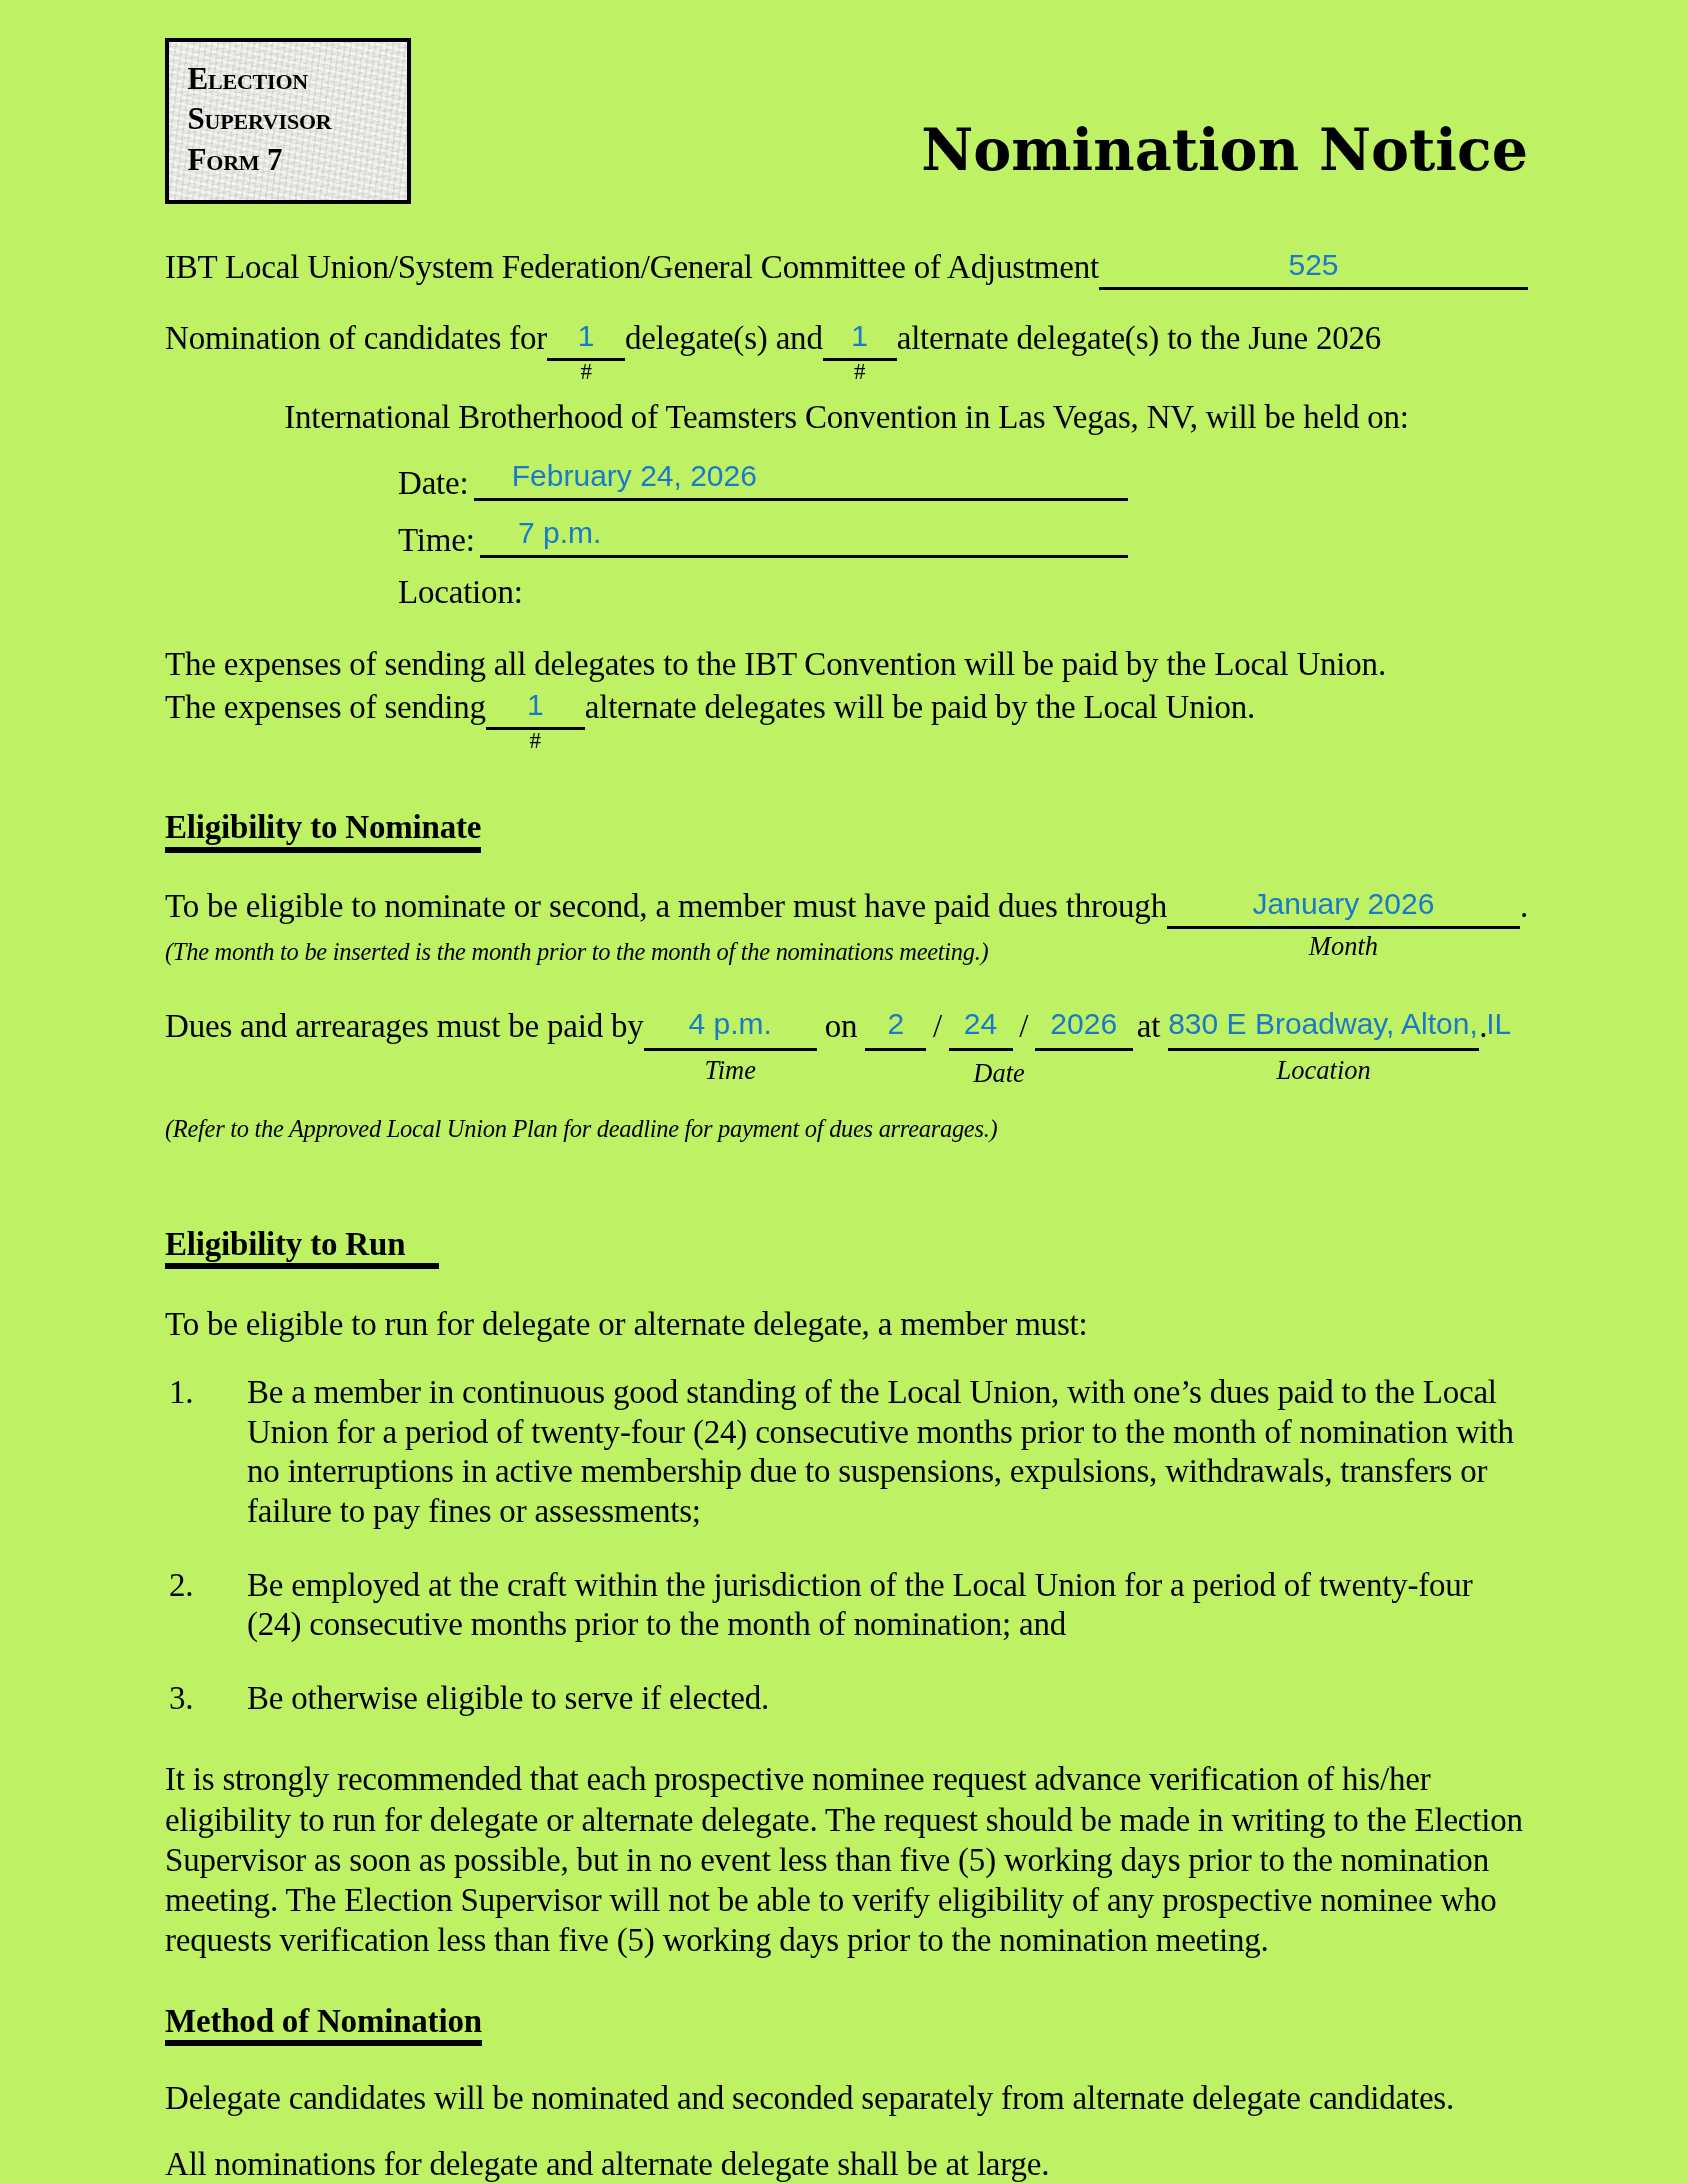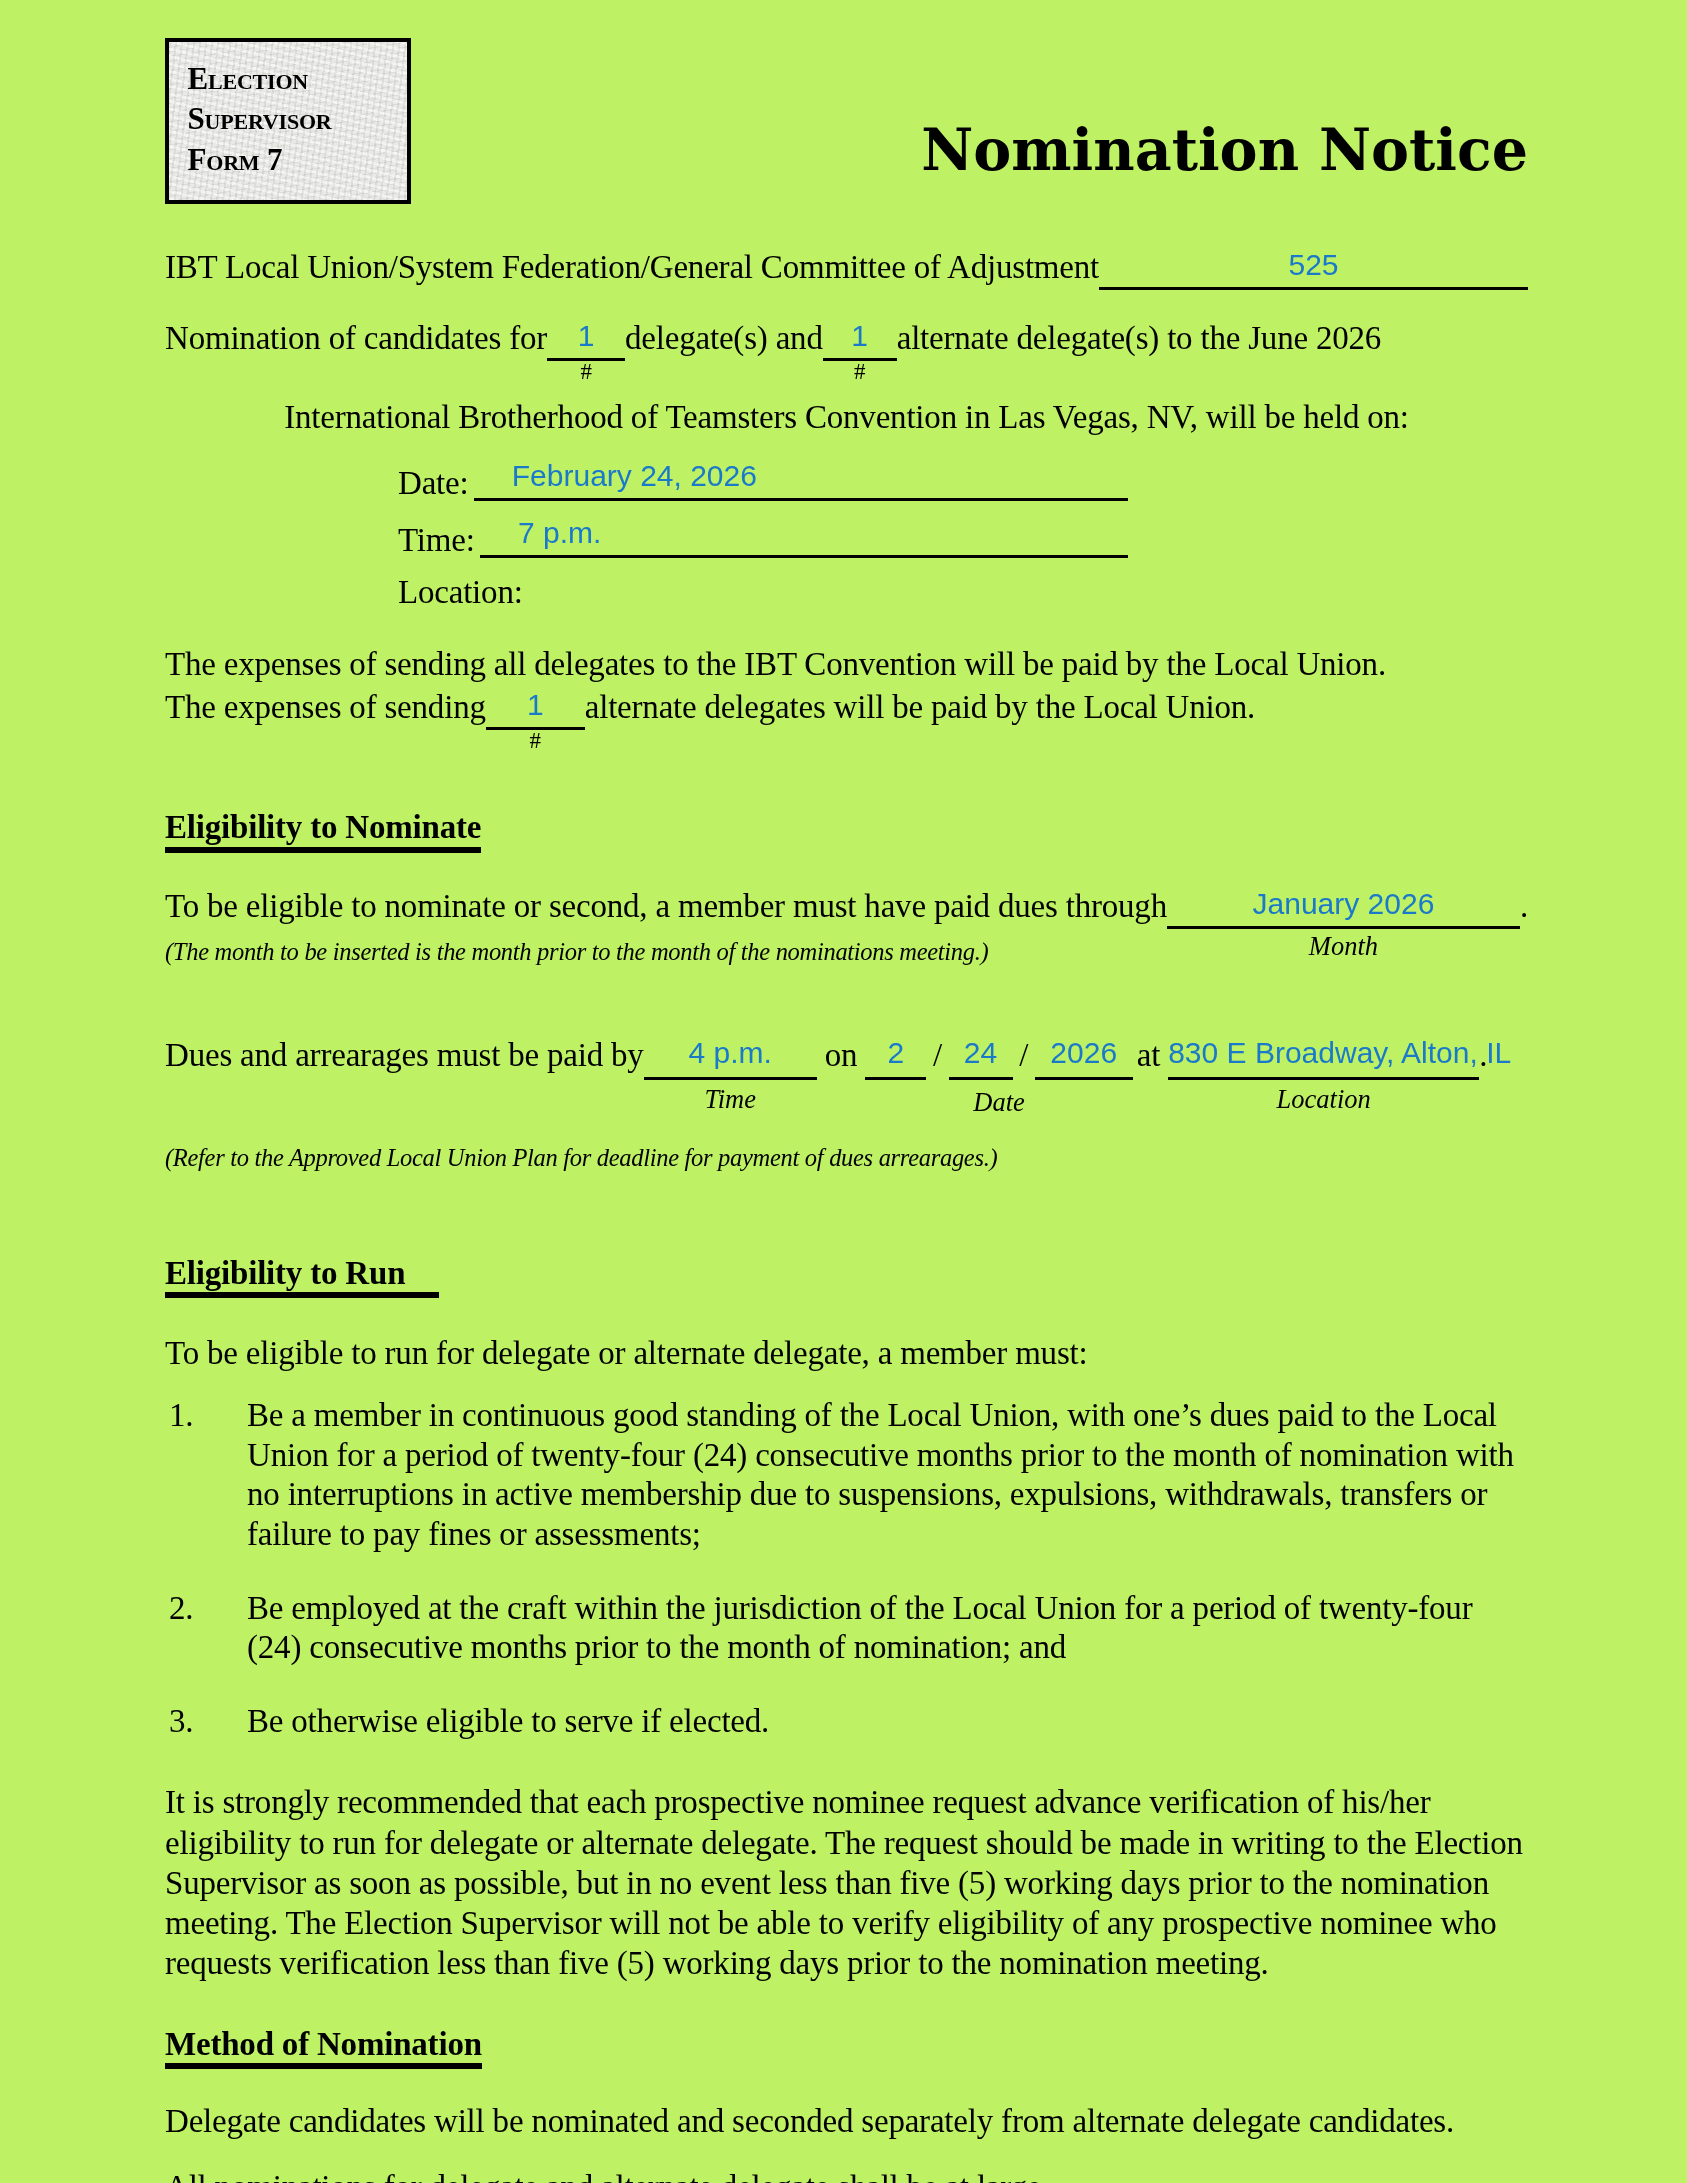--- a/index.html
+++ b/index.html
@@ -103,29 +103,29 @@
     font-weight:bold;
     border-bottom:6px solid #000;
     padding-bottom:1.3px;
     line-height:1.1;
   }
   .h-nominate { margin:37px 0 34px; }
   .h-run { margin:42px 0 36px; padding-right:34px; }
   .h-method { margin:42px 0 33px; }
 
   .note { font-style:italic; font-size:24.5px; letter-spacing:-0.3px; }
-  .note-month { margin-top:9.3px; margin-bottom:49px;font-style:italic; }
+  .note-month { margin-top:9.3px; margin-bottom:20px;font-style:italic; }
   .note-refer { margin-top:0px; margin-bottom:40px; }
 
   .dues-line { margin-bottom:64px; line-height:1.3; }
   .date-group { display:inline-block; position:relative; white-space:nowrap;margin-top:18px; }
   .slash { padding:0 6.6px; }
   .at-word { margin-left:4px; }
 
-  .run-intro { margin-bottom:23px; }
+  .run-intro { margin-bottom:29px; }
 
   .oli { display:flex; margin-bottom:34px; line-height:1.2; }
   .oli .num { flex:none; width:78px; padding-left:4px; }
   .oli .oli-text { flex:1; }
 
   .recommendation { margin:41px 0 0; line-height:1.22; }
 
   .method-para { margin-bottom:26.5px; }
 </style>
 </head>

